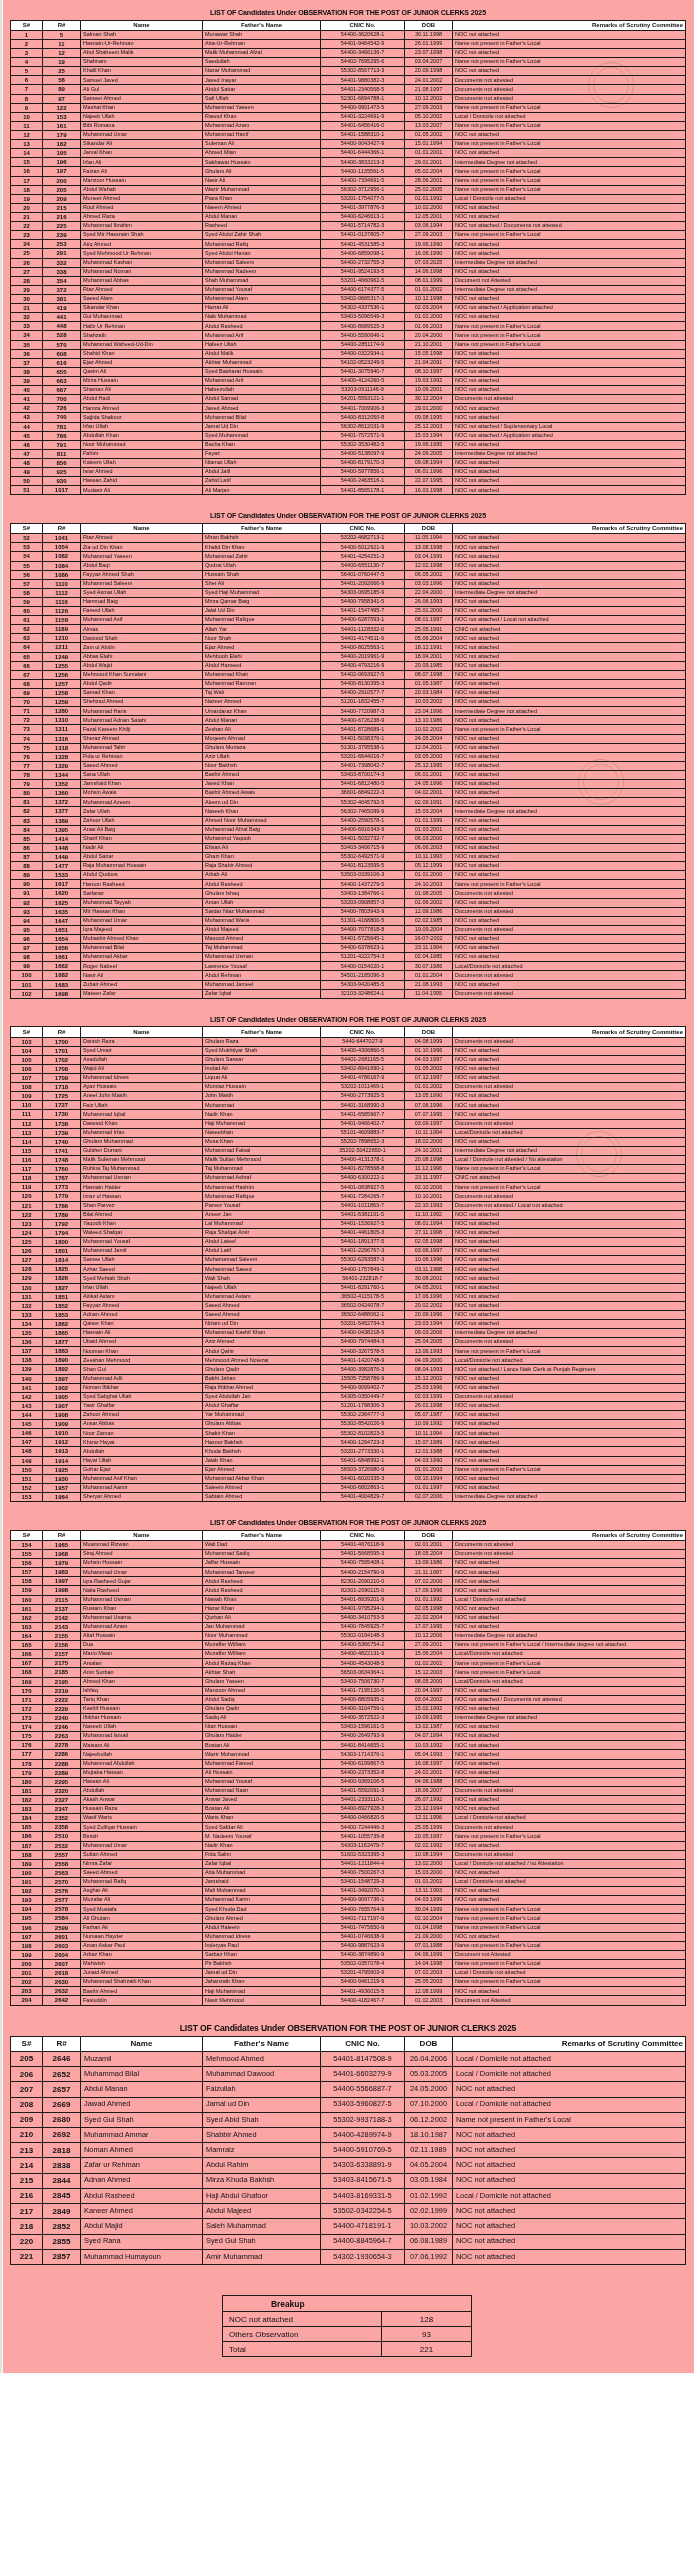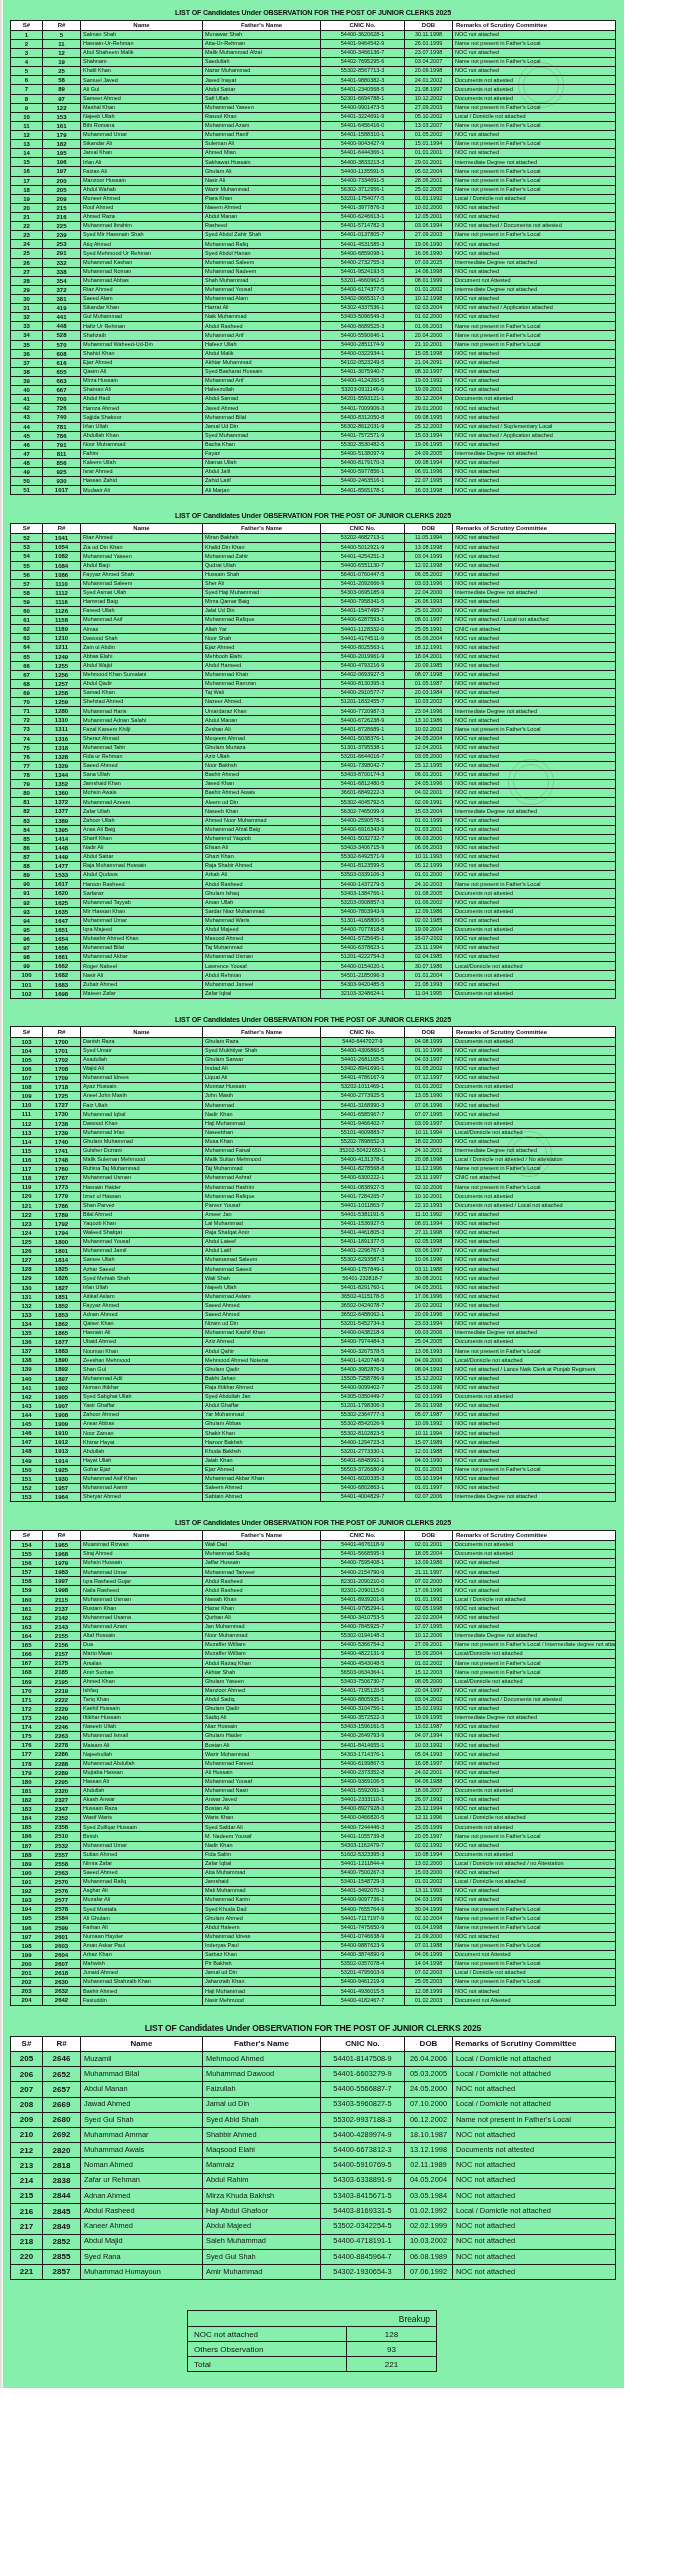--- a/index.html
+++ b/index.html
@@ -9,23 +9,23 @@
     padding: 0;
     background: #ffffff;
   }
   body {
     width: 694px;
     font-family: "Liberation Sans", sans-serif;
     color: #111111;
     -webkit-font-smoothing: antialiased;
   }
   .page {
-    width: 624px;
+    width: 694px;
     position: relative;
-    background: #86efac;
+    background: #fca5a5;
   }
   .sheet {
     padding: 6px 8px 4px 10px;
     position: relative;
   }
   .sheet + .sheet {
     margin-top: 4px;
   }
   .sheet-title {
     text-align: center;
@@ -51,21 +51,21 @@
     overflow: hidden;
     white-space: nowrap;
   }
   table.list thead th {
     font-weight: bold;
     font-size: 6px;
     text-align: center;
     padding: 1.6px 2px;
     background: #ffffff;
   }
-  table.list thead th.remarks-h { text-align: left; padding-left: 3px; }
+  table.list thead th.remarks-h { text-align: right; padding-left: 3px; }
   col.c-s   { width: 32px; }
   col.c-r   { width: 38px; }
   col.c-n   { width: 122px; }
   col.c-f   { width: 118px; }
   col.c-c   { width: 84px; }
   col.c-d   { width: 48px; }
   col.c-rm  { width: auto; }
   td.sno, td.rno {
     text-align: center;
     font-weight: bold;
@@ -94,22 +94,22 @@
     border-collapse: collapse;
     font-size: 8px;
     width: 250px;
   }
   table.breakdown th,
   table.breakdown td {
     border: 0.8px solid #1b1b1b;
     padding: 2.5px 6px;
   }
   table.breakdown th.bd-title {
-    text-align: right;
-    font-weight: normal;
+    text-align: left;
+    font-weight: bold;
     font-size: 8.4px;
     padding-left: 48px;
   }
   table.breakdown td.bd-label { text-align: left; }
   table.breakdown td.bd-value { text-align: center; width: 90px; }
 
   .stamp {
     position: absolute;
     width: 54px;
     height: 54px;
@@ -2167,29 +2167,20 @@
             <tr>
               <td class="sno">210</td>
               <td class="rno">2692</td>
               <td class="nm">Muhammad Ammar</td>
               <td class="fn">Shabbir Ahmed</td>
               <td class="cnic">54400-4289974-9</td>
               <td class="dob">18.10.1987</td>
               <td class="rem">NOC not attached</td>
             </tr>
             <tr>
-              <td class="sno">212</td>
-              <td class="rno">2820</td>
-              <td class="nm">Muhammad Awais</td>
-              <td class="fn">Maqsood Elahi</td>
-              <td class="cnic">54400-6673812-3</td>
-              <td class="dob">13.12.1998</td>
-              <td class="rem">Documents not attested</td>
-            </tr>
-            <tr>
               <td class="sno">213</td>
               <td class="rno">2818</td>
               <td class="nm">Noman Ahmed</td>
               <td class="fn">Mamraiz</td>
               <td class="cnic">54400-5910769-5</td>
               <td class="dob">02.11.1989</td>
               <td class="rem">NOC not attached</td>
             </tr>
             <tr>
               <td class="sno">214</td>

